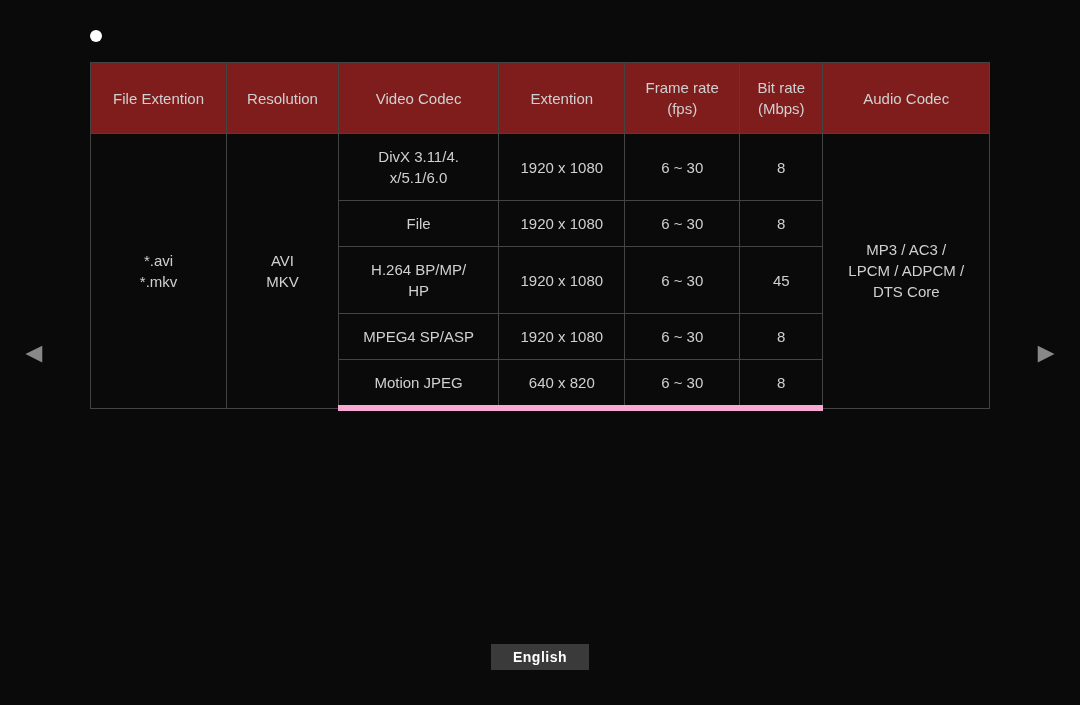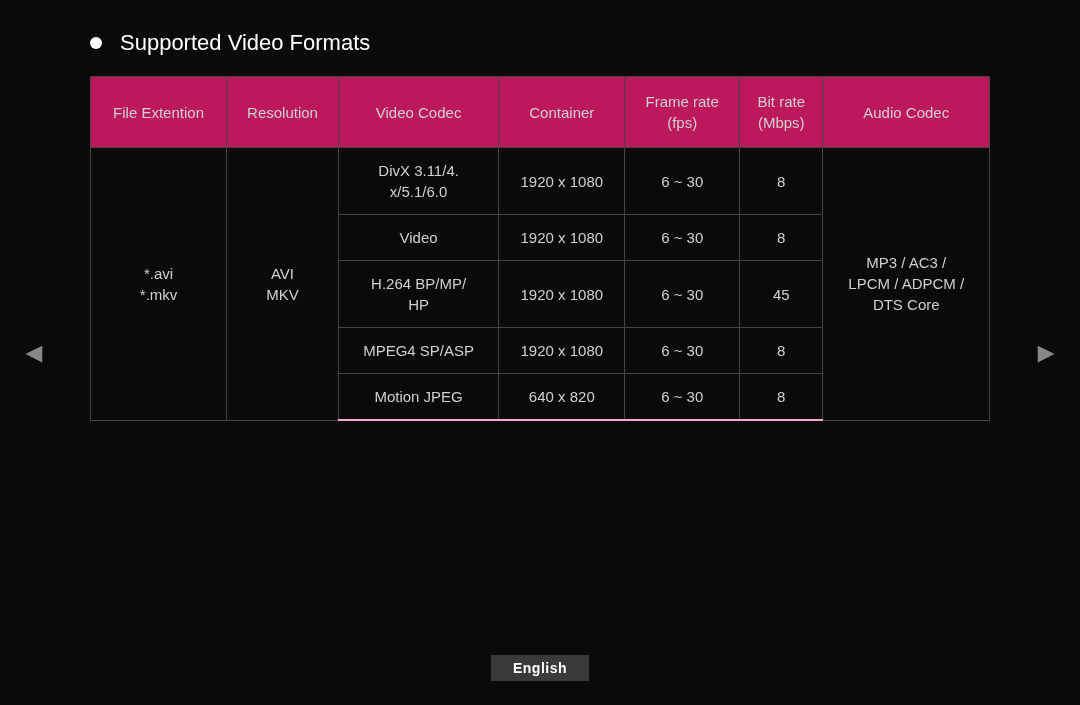--- a/index.html
+++ b/index.html
@@ -37,21 +37,21 @@
       display: inline-block;
       flex-shrink: 0;
     }
 
     table {
       width: 100%;
       border-collapse: collapse;
     }
 
     thead tr {
-      background-color: #be185d;
+      background-color: #7f1d1d;
     }
 
     thead th {
       padding: 14px 10px;
       text-align: center;
       font-weight: 400;
       color: #d0d0d0;
       border: 1px solid #444;
       font-size: 15px;
       line-height: 1.4;
@@ -60,21 +60,21 @@
     tbody td {
       padding: 12px 10px;
       text-align: center;
       color: #d0d0d0;
       border: 1px solid #444;
       font-size: 15px;
       line-height: 1.4;
     }
 
     tbody tr:last-child td {
-      border-bottom: 2px solid #f9a8d4;
+      border-bottom: 6px solid #f9a8d4;
     }
 
     .nav-arrow {
       position: absolute;
       top: 50%;
       transform: translateY(-50%);
       color: #888;
       font-size: 28px;
       cursor: pointer;
       user-select: none;
@@ -83,21 +83,21 @@
     .nav-arrow-left {
       left: 20px;
     }
 
     .nav-arrow-right {
       right: 20px;
     }
 
     .language-bar {
       position: absolute;
-      bottom: 4px;
+      bottom: 15px;
       left: 0;
       right: 0;
       display: flex;
       justify-content: center;
       align-items: center;
       padding-bottom: 20px;
     }
 
     .language-btn {
       background-color: #3a3a3a;
@@ -109,47 +109,46 @@
       font-weight: bold;
       letter-spacing: 0.5px;
     }
   </style>
 </head>
 <body>
 
 <div class="main-content">
   <div class="section-title">
     <span class="bullet"></span>
-    <span>Supported Video Formats</span>
   </div>
 
   <table>
     <thead>
       <tr>
         <th>File Extention</th>
         <th>Resolution</th>
         <th>Video Codec</th>
-        <th>Container</th>
+        <th>Extention</th>
         <th>Frame rate<br>(fps)</th>
         <th>Bit rate<br>(Mbps)</th>
         <th>Audio Codec</th>
       </tr>
     </thead>
     <tbody>
       <tr>
         <td rowspan="5">*.avi<br>*.mkv</td>
         <td rowspan="5">AVI<br>MKV</td>
         <td>DivX 3.11/4.<br>x/5.1/6.0</td>
         <td>1920 x 1080</td>
         <td>6 ~ 30</td>
         <td>8</td>
         <td rowspan="5">MP3 / AC3 /<br>LPCM / ADPCM /<br>DTS Core</td>
       </tr>
       <tr>
-        <td>Video</td>
+        <td>File</td>
         <td>1920 x 1080</td>
         <td>6 ~ 30</td>
         <td>8</td>
       </tr>
       <tr>
         <td>H.264 BP/MP/<br>HP</td>
         <td>1920 x 1080</td>
         <td>6 ~ 30</td>
         <td>45</td>
       </tr>

